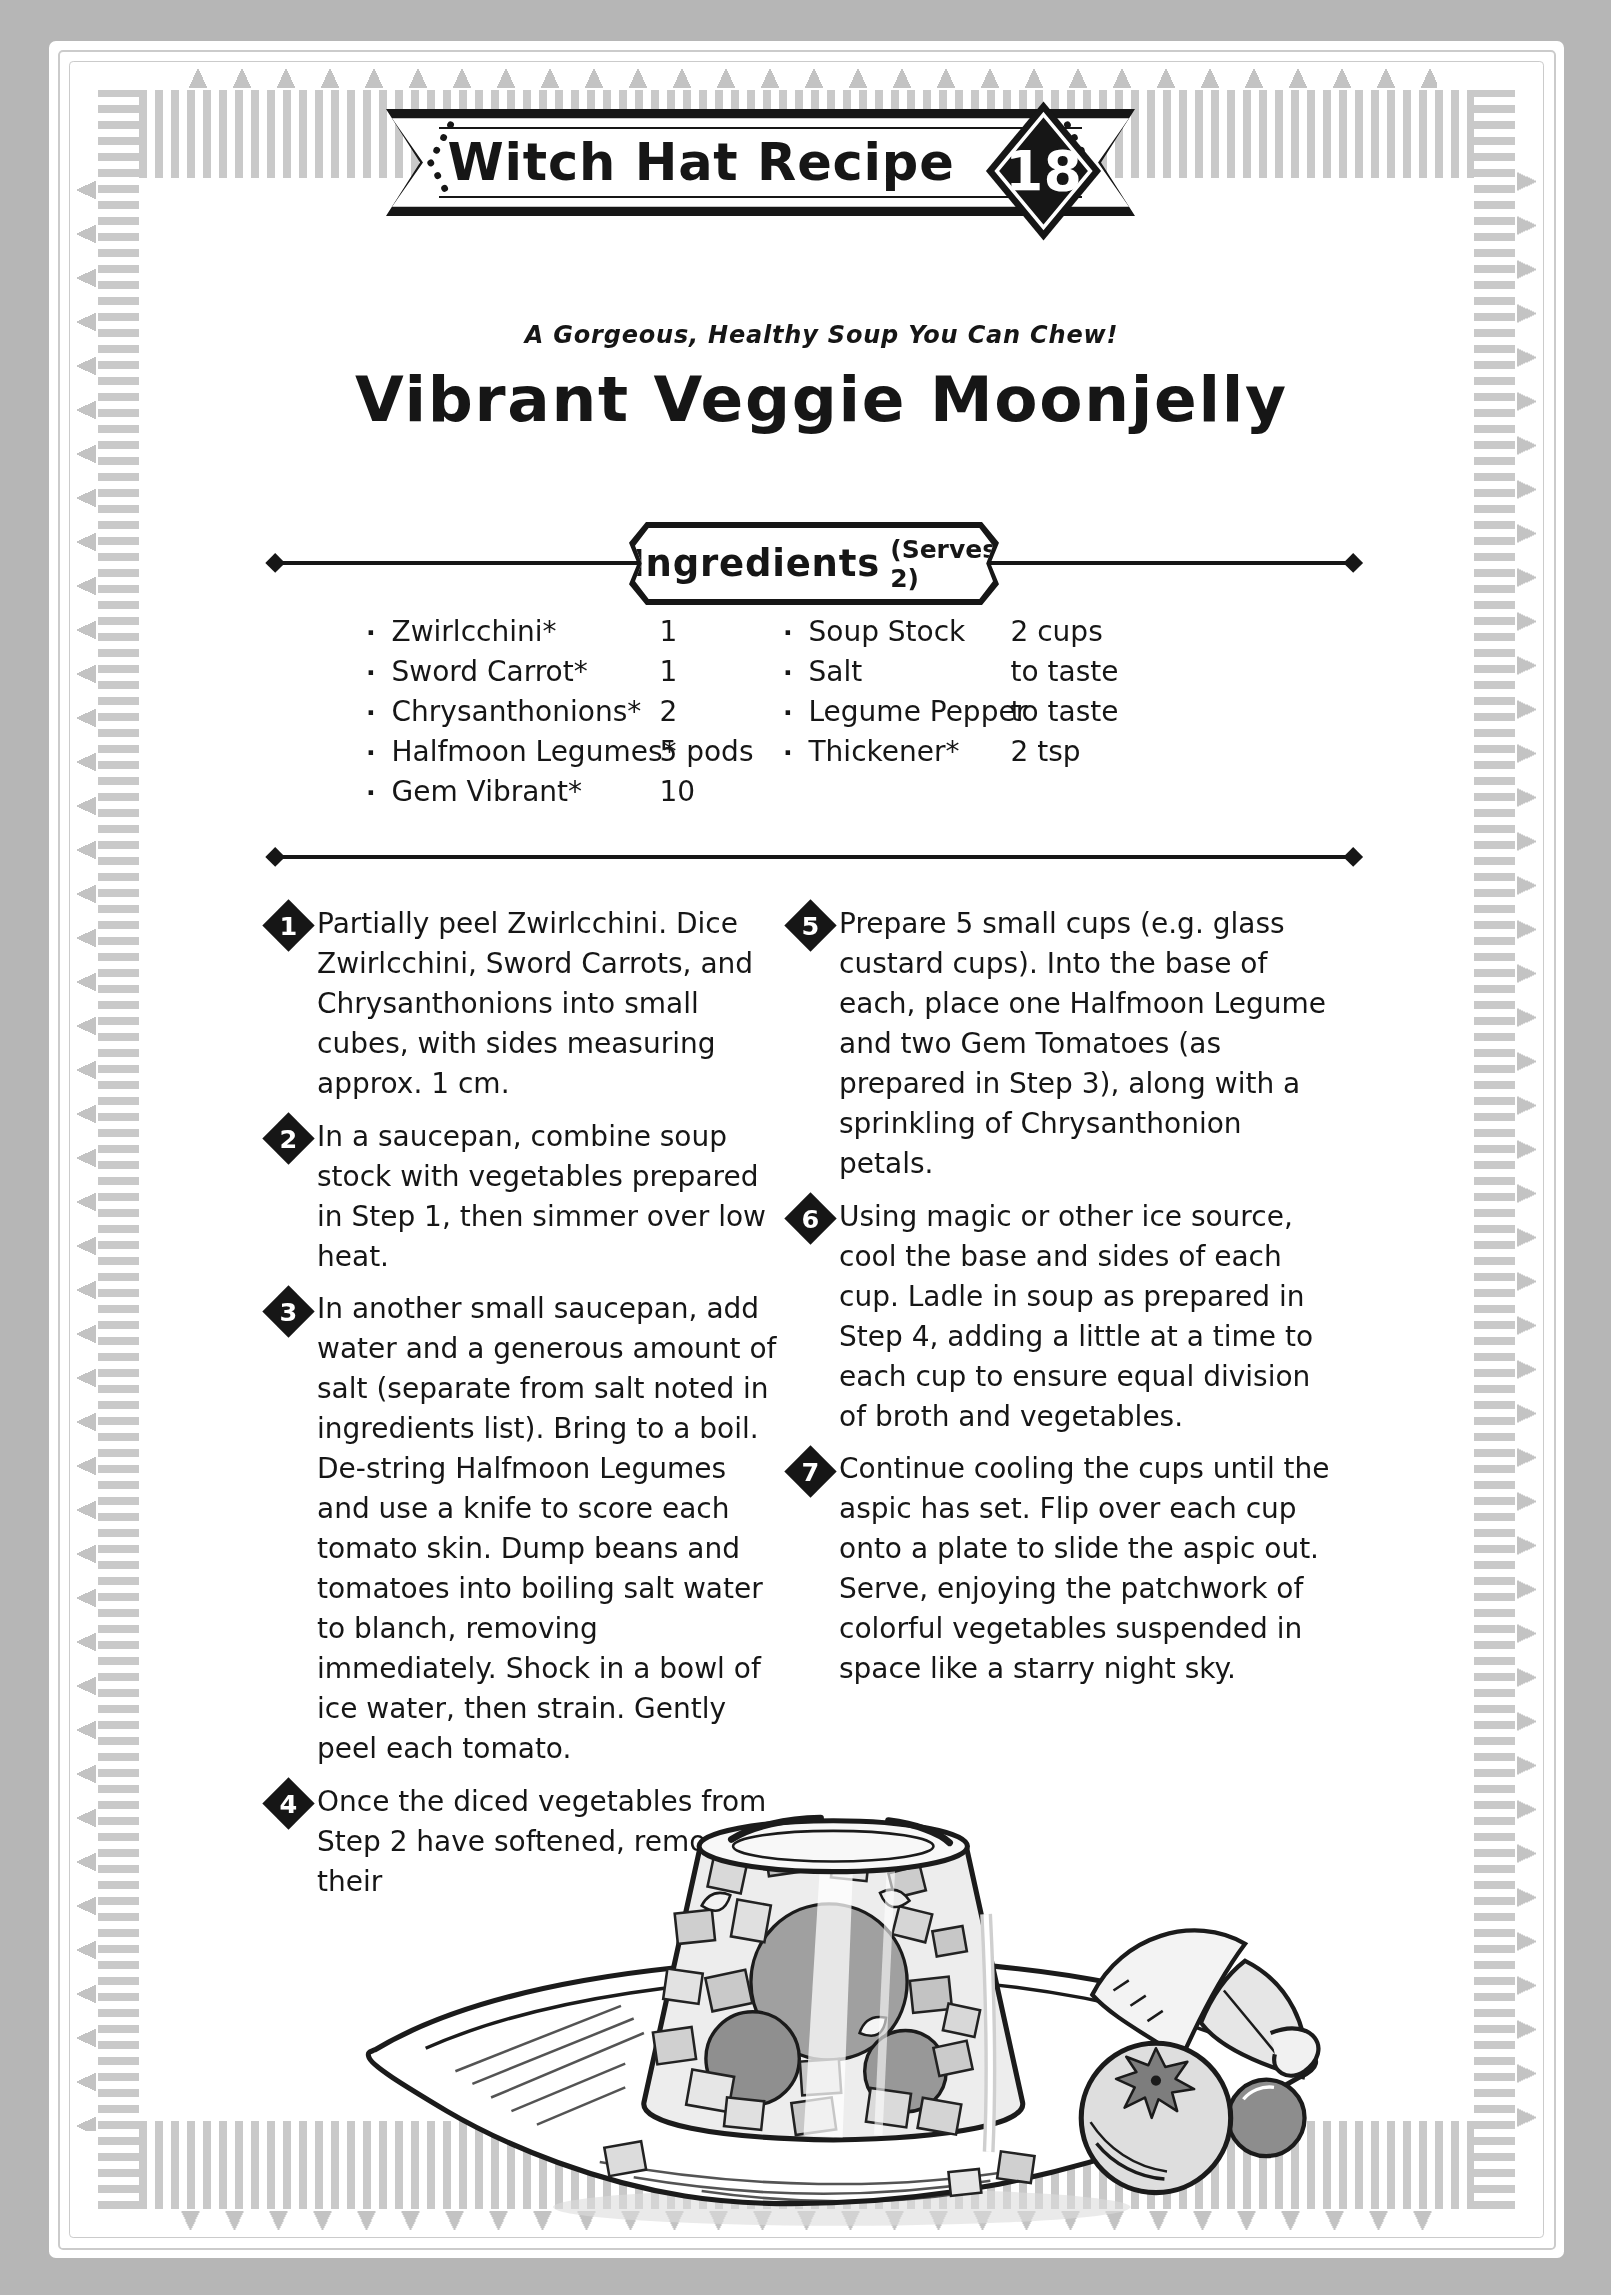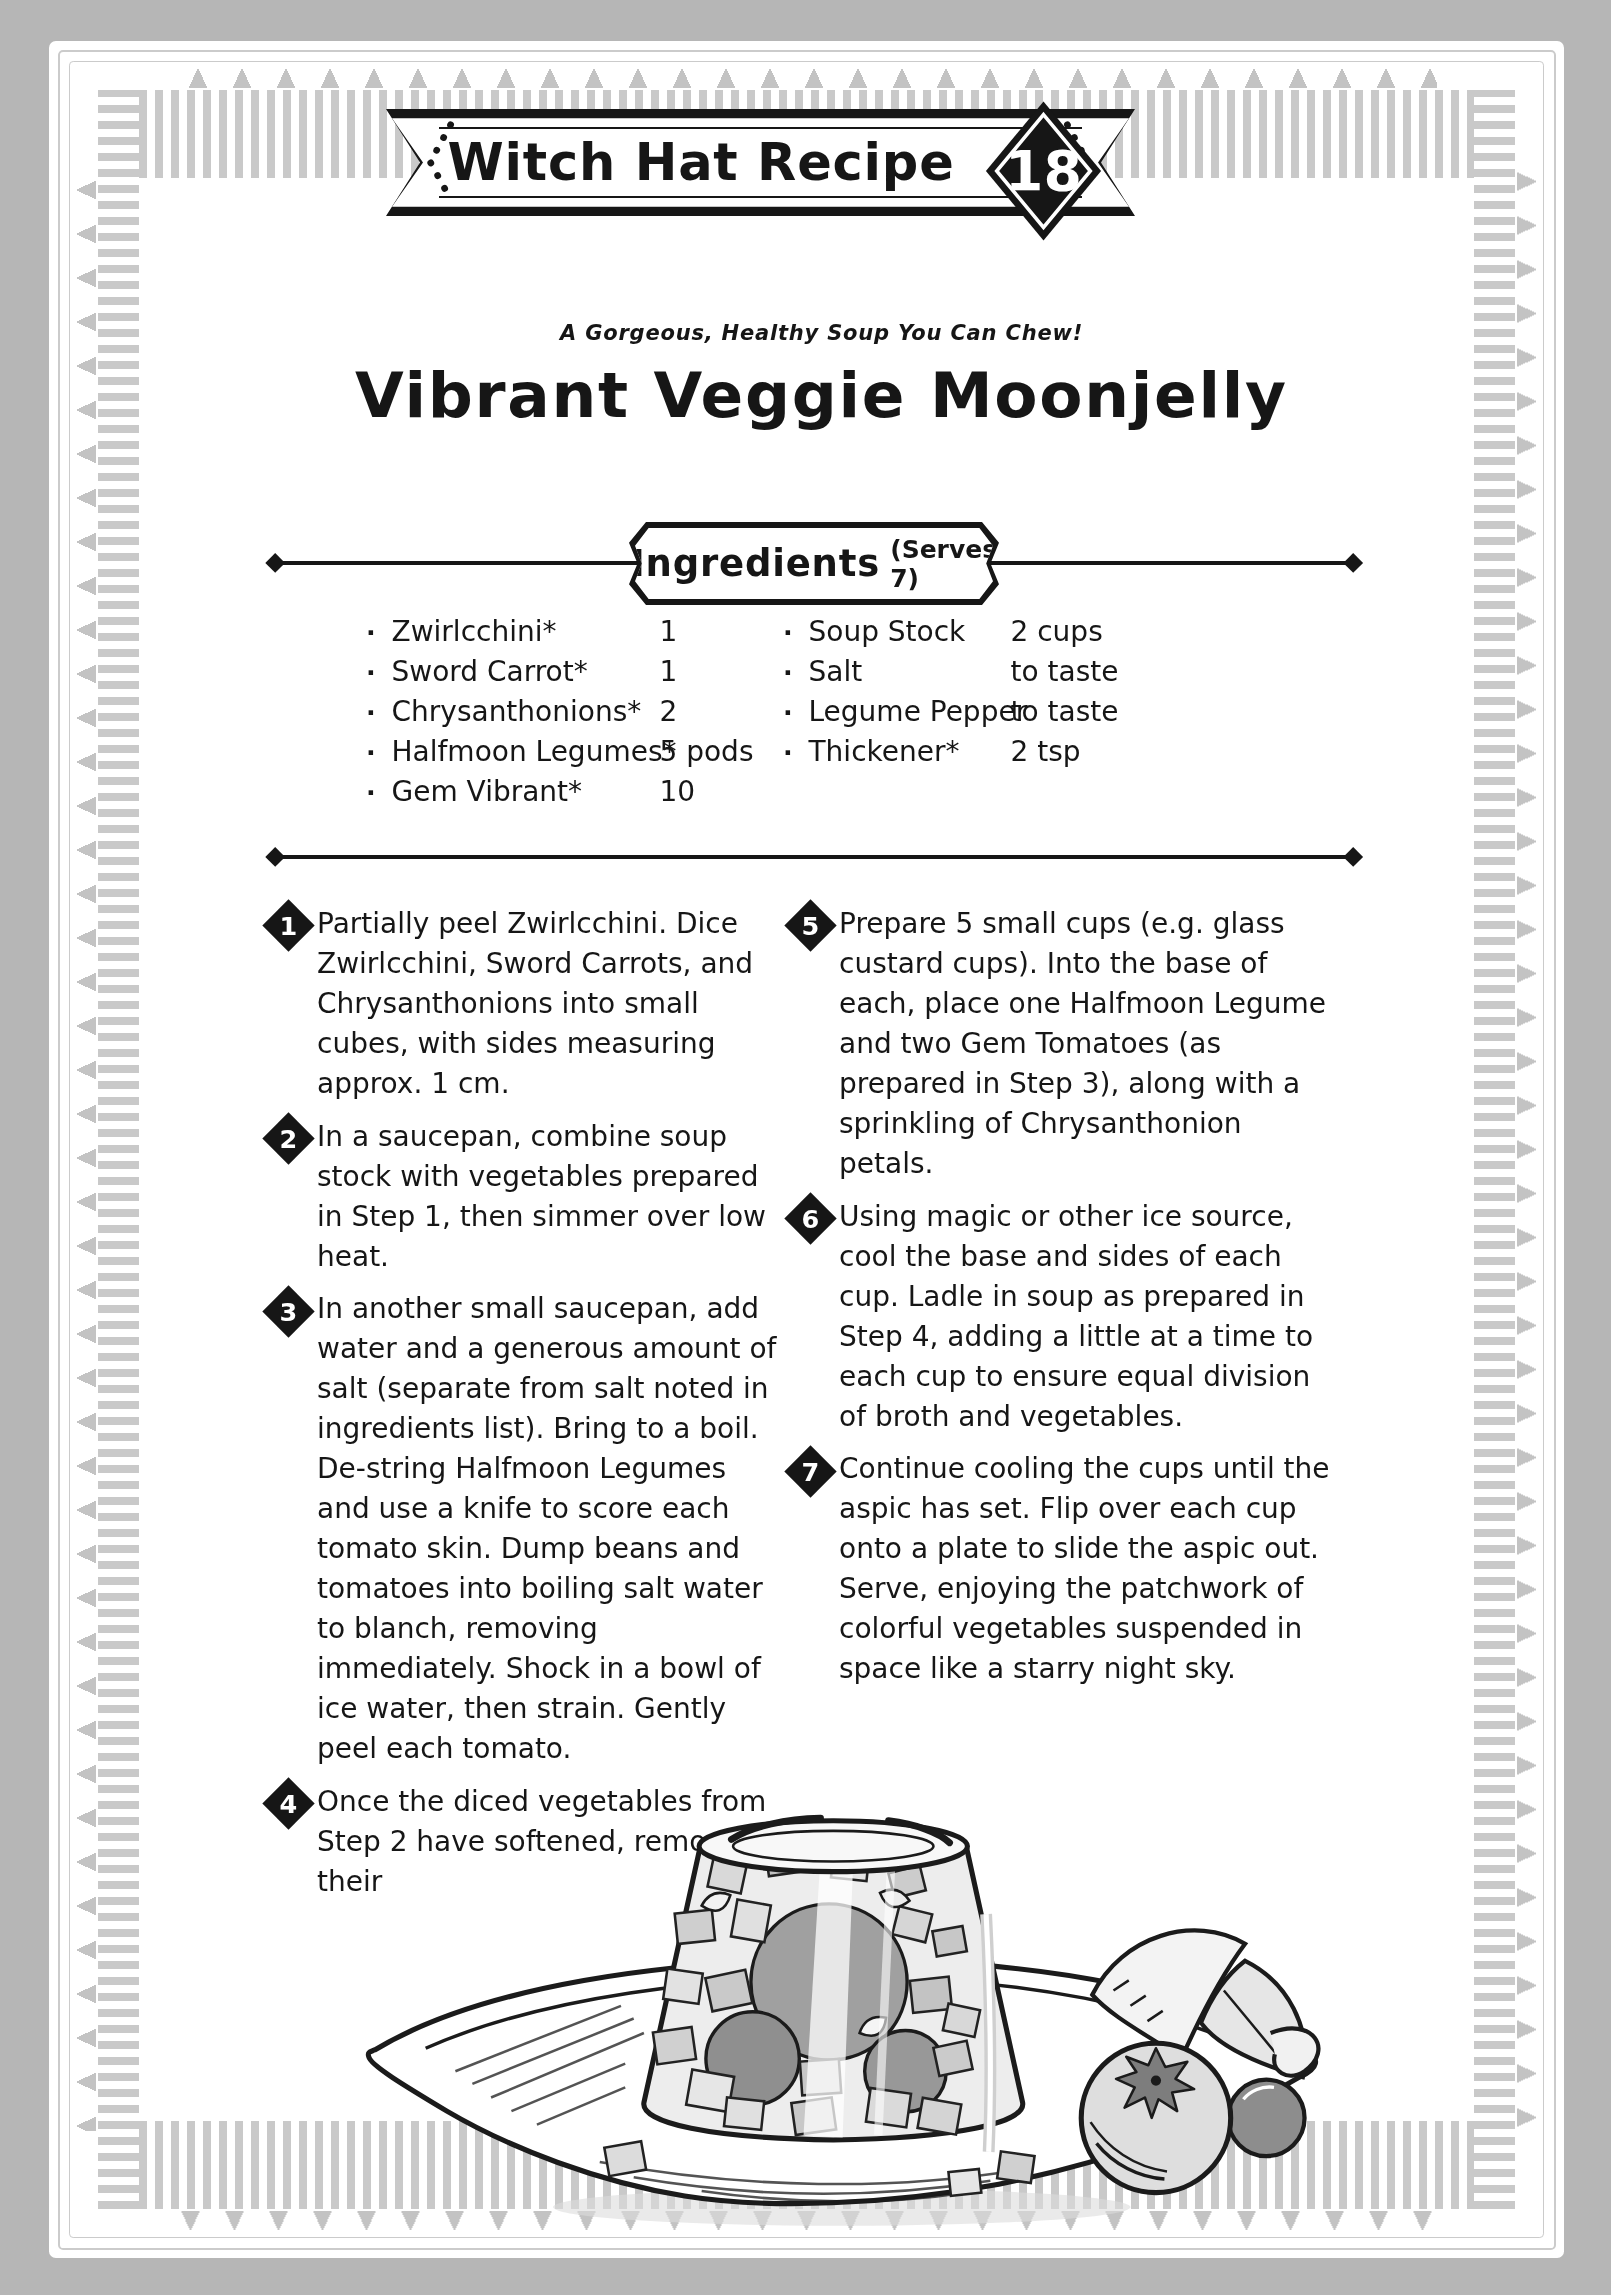--- a/index.html
+++ b/index.html
@@ -48,21 +48,21 @@
   .ribbon-title{position:absolute;left:93px;right:212px;top:0;bottom:0;display:flex;align-items:center;justify-content:center;
     font-size:51px;font-weight:bold;letter-spacing:0.8px;white-space:nowrap;}
   .notch-dots{position:absolute;top:9.3px;height:88px;width:51px;}
   .notch-dots.ldots{left:34px;}
   .notch-dots.rdots{right:37px;}
 
   .page-diamond{position:absolute;left:931px;top:58px;width:127px;height:144px;}
 
   
   .header-texts{position:absolute;left:195px;top:280px;width:1155px;text-align:center;}
-  .subtitle{font-size:21px;font-style:italic;font-weight:600;letter-spacing:0.8px;}
+  .subtitle{font-size:24px;font-style:italic;font-weight:600;letter-spacing:0.8px;}
   .title{margin-top:13.6px;font-size:63px;font-weight:bold;letter-spacing:1.7px;}
 
   
   .divider{position:absolute;left:217px;width:1096px;height:83px;}
   .div-ing{top:481px;}
   .div-dir{top:775px;}
   .divider-line{position:absolute;left:5.1px;right:5.1px;top:39px;height:4.2px;background:#161616;}
   .divider-line::before,.divider-line::after{content:"";position:absolute;top:-5.1px;width:14.4px;height:14.4px;background:#161616;transform:rotate(45deg);}
   .divider-line::before{left:-3.4px;}
   .divider-line::after{right:-3.4px;}
@@ -141,21 +141,21 @@
     <div class="header-texts">
       <div class="subtitle">A Gorgeous, Healthy Soup You Can Chew!</div>
       <div class="title">Vibrant Veggie Moonjelly</div>
     </div>
 
     <div class="divider div-ing">
       <div class="divider-line"></div>
       <div class="label-box big">
         <div class="inner">
           <span class="label-heading">Ingredients</span>
-          <span class="label-serves">(Serves 7)</span>
+          <span class="label-serves">(Serves 2)</span>
         </div>
       </div>
     </div>
 
     <div class="ingredients">
       <div class="ing-col c1">
         <div class="ing-row">
           <span class="ing-bullet">·</span>
           <span class="ing-name">Zwirlcchini*</span>
           <span class="ing-amt">1</span>

